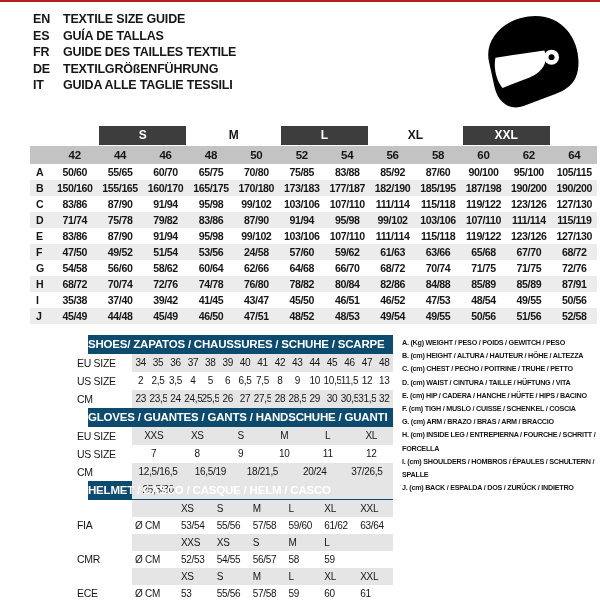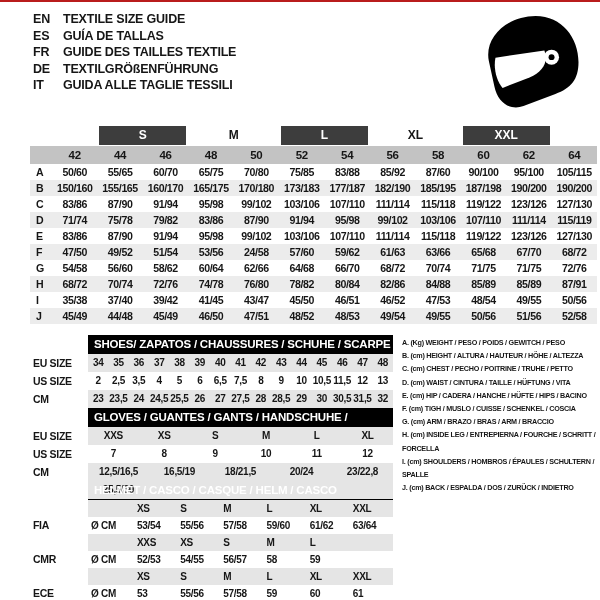--- a/index.html
+++ b/index.html
@@ -22,24 +22,24 @@
   .group-cell.dark{background:#3d3d3d;color:#fff;height:19px;line-height:19px;margin:1px 2px;}
   .num-row{height:18px;background:#c3c3c3;}
   .num-cell{text-align:center;font-weight:700;font-size:11.5px;line-height:18px;letter-spacing:-0.3px;}
   .data-row{height:16px;font-weight:700;font-size:10.6px;line-height:16px;letter-spacing:-0.4px;}
   .data-row.shade{background:#ececec;}
   .letter-cell{text-align:left;padding-left:6px;}
   .val-cell{text-align:center;}
 
   
   .bottom-left{position:absolute;left:30px;top:333px;width:363px;}
-  .sec-hdr{margin-left:58px;height:19px;background:#000000;color:#fff;font-weight:700;
-           font-size:11.5px;line-height:19px;padding-left:6px;letter-spacing:-0.2px;}
-  .brow{display:grid;grid-template-columns:58px 1fr;height:18px;font-weight:700;
-        font-size:10px;line-height:18px;letter-spacing:-0.3px;}
+  .sec-hdr{margin-left:58px;height:19px;background:#0c4a6e;color:#fff;font-weight:700;
+           font-size:11.5px;line-height:19px;letter-spacing:-0.2px;}
+  .brow{display:grid;grid-template-columns:58px 1fr;height:18px;font-weight:400;
+        font-size:10px;line-height:18px;letter-spacing:-0.3px;margin-left:44px;}
   .hrow{height:17px;font-size:10px;line-height:17px;}
   .rlabel{padding-left:3px;font-size:10.5px;}
   .bcontent{display:grid;}
   .bcontent.shaded{background:#e5e5e5;}
   .bcell{text-align:center;overflow:hidden;white-space:nowrap;}
   .bcell.hl{text-align:left;padding-left:3px;}
 
   
   .legend{position:absolute;left:402px;top:334px;width:195px;}
   .legend-item{font-weight:700;font-size:7.2px;line-height:13.2px;letter-spacing:-0.25px;}
@@ -348,21 +348,21 @@
             <div class="bcell">12</div>
           </div>
         </div>
         <div class="brow">
           <div class="rlabel">CM</div>
           <div class="bcontent shaded" style="grid-template-columns:repeat(5,1fr)">
             <div class="bcell">12,5/16,5</div>
             <div class="bcell">16,5/19</div>
             <div class="bcell">18/21,5</div>
             <div class="bcell">20/24</div>
-            <div class="bcell">23/22,8</div>
+            <div class="bcell">37/26,5</div>
             <div class="bcell">25,5/30</div>
           </div>
         </div>
       </div>
     <div>
         <div class="sec-hdr">HELMET / CASCO / CASQUE / HELM / CASCO</div>
         <div class="brow hrow">
           <div class="rlabel"></div>
           <div class="bcontent shaded" style="grid-template-columns:46px repeat(6,1fr)">
             <div class="bcell hl"></div>

